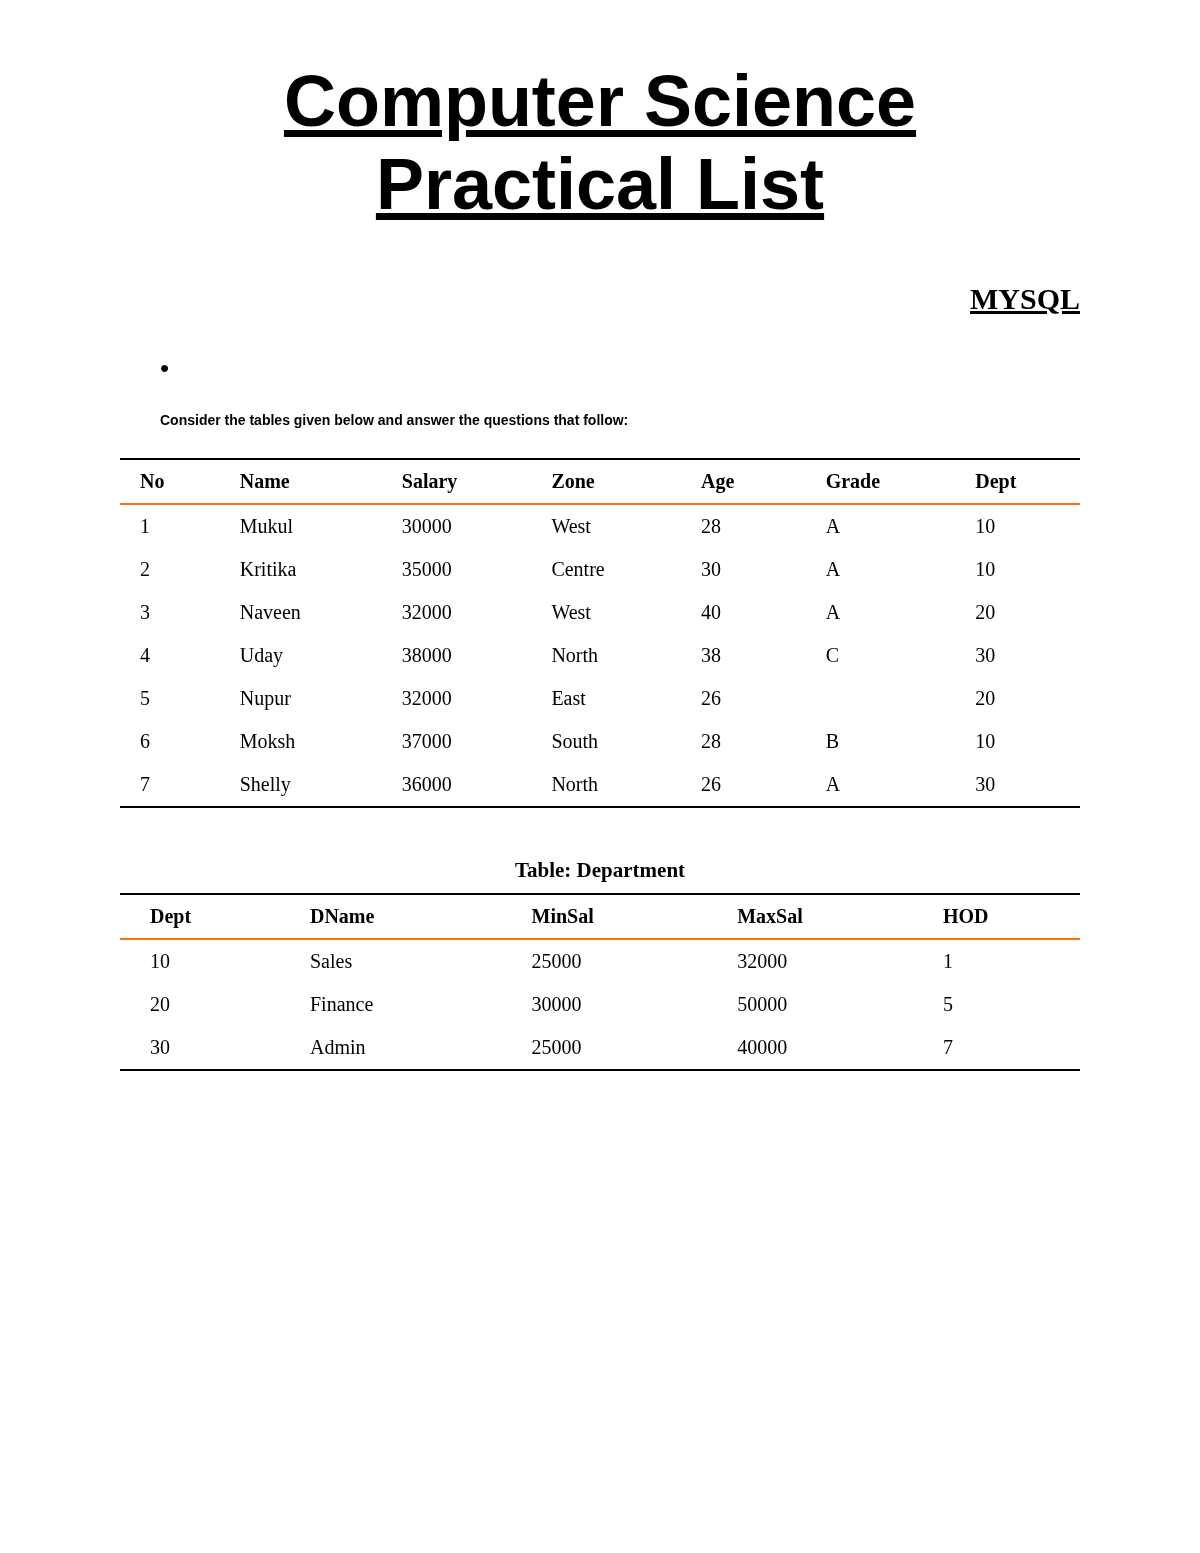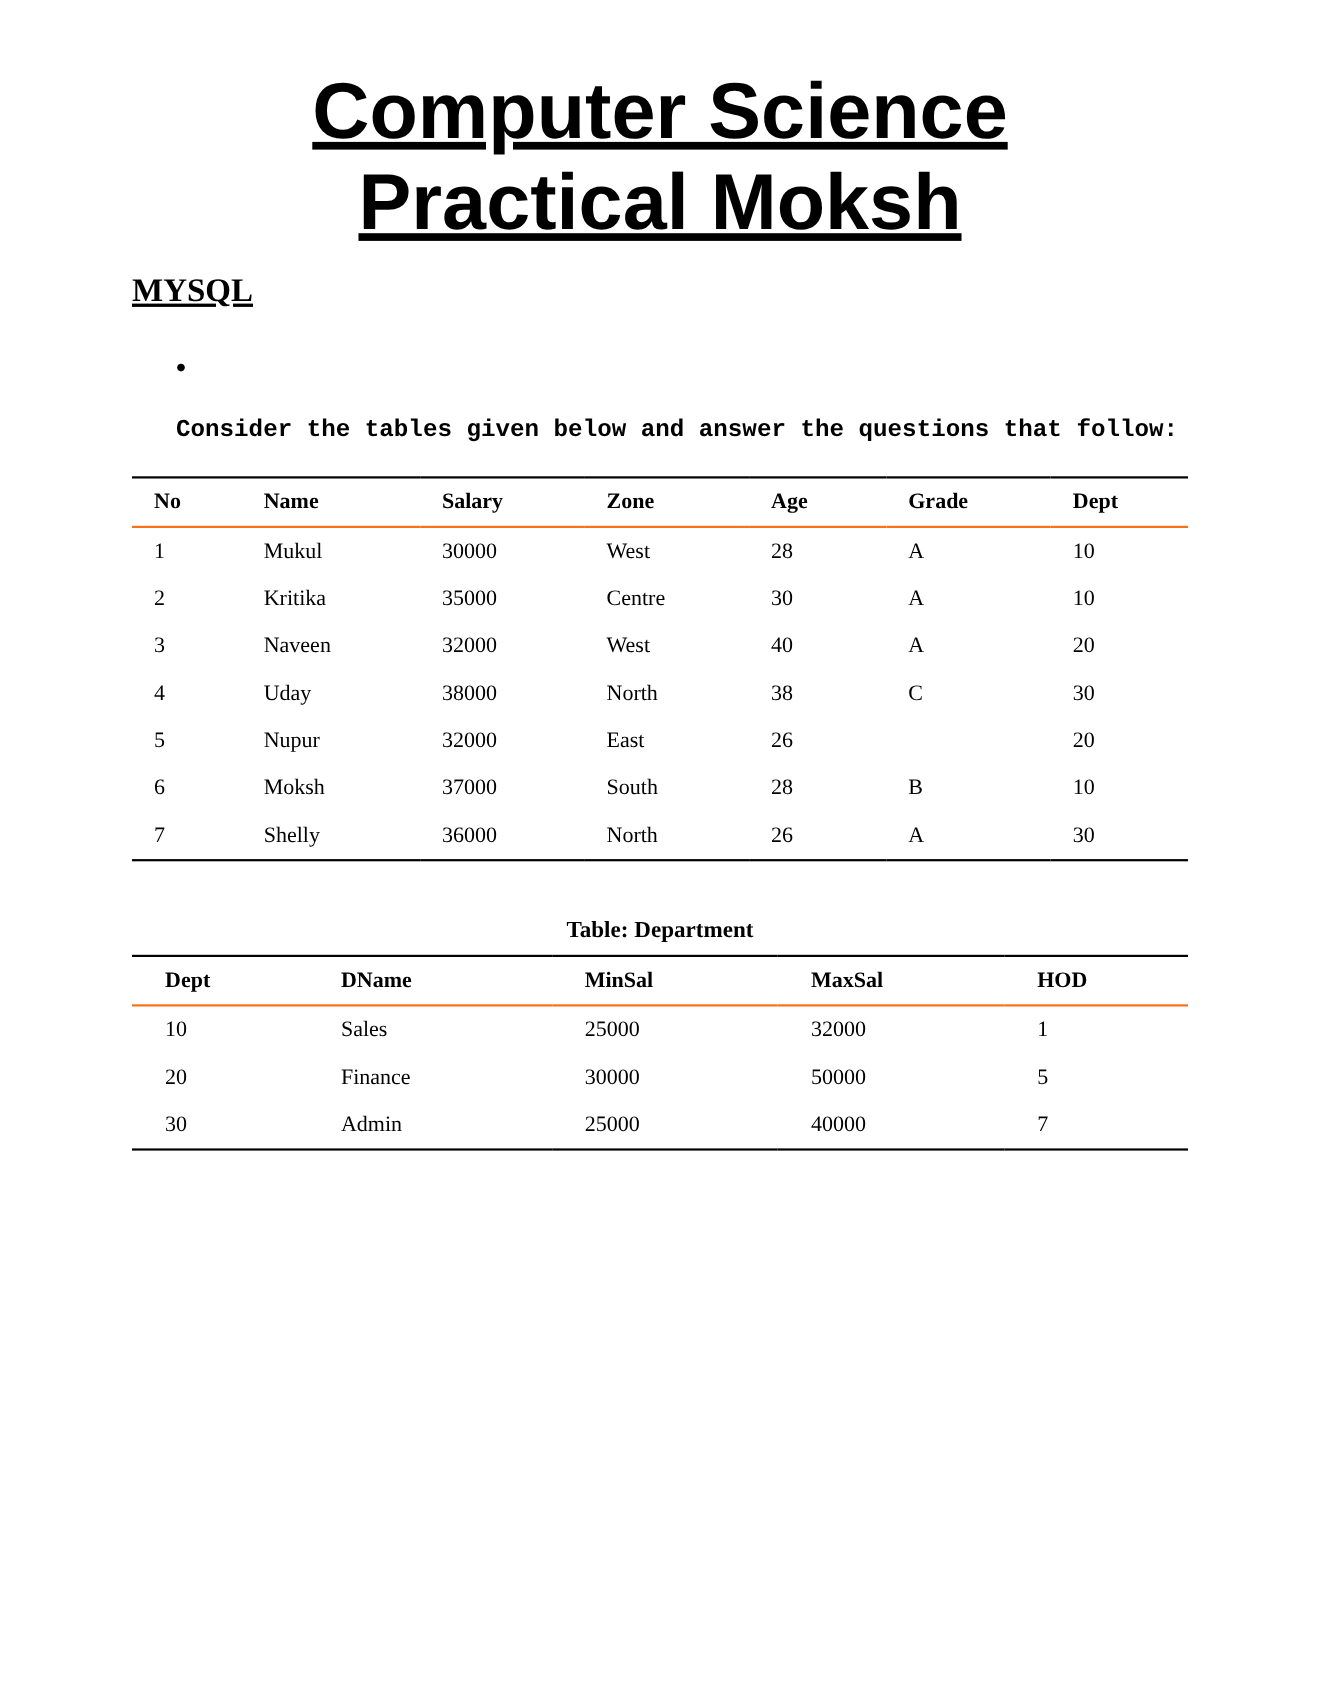--- a/index.html
+++ b/index.html
@@ -26,46 +26,46 @@
       font-size: 72px;
       font-weight: bold;
       text-decoration: underline;
       line-height: 1.15;
       font-family: Liberation Sans, sans-serif;
     }
 
     .section-heading {
       font-size: 30px;
       font-weight: bold;
-      text-align: left;
+      text-align: right;
       text-decoration: underline;
-      margin: 22px 0 30px 0;
+      margin: 56px 0 30px 0;
       font-family: 'Times New Roman', Times, serif;
     }
 
     .bullet-item {
       font-size: 22px;
       font-weight: bold;
       margin: 30px 0 20px 40px;
       font-family: 'Times New Roman', Times, serif;
       display: flex;
       align-items: flex-start;
       gap: 14px;
     }
 
     .bullet-dot {
       font-size: 26px;
       line-height: 1;
     }
 
     .consider-text {
-      font-size: 22px;
+      font-size: 14px;
       font-weight: bold;
       margin: 30px 0 30px 40px;
-      font-family: Liberation Mono, monospace;
+      font-family: Liberation Sans, sans-serif;
     }
 
     .table-section {
       margin: 30px 0 50px 0;
     }
 
     .table-title {
       text-align: center;
       font-size: 21px;
       font-weight: bold;
@@ -117,21 +117,21 @@
     .col-minsal { width: 130px; }
     .col-maxsal { width: 130px; font-family: Liberation Serif, serif; }
     .col-hod { width: 100px; }
   </style>
 </head>
 <body>
 
 <div class="page-header">
   <div class="main-title">
     <span>Computer Science</span><br>
-    <span>Practical Moksh</span>
+    <span>Practical List</span>
   </div>
   <div class="section-heading">MYSQL</div>
 </div>
 
 <div class="bullet-item">
   <span class="bullet-dot">•</span>
 </div>
 
 <div class="consider-text">Consider the tables given below and answer the questions that follow:</div>
 

